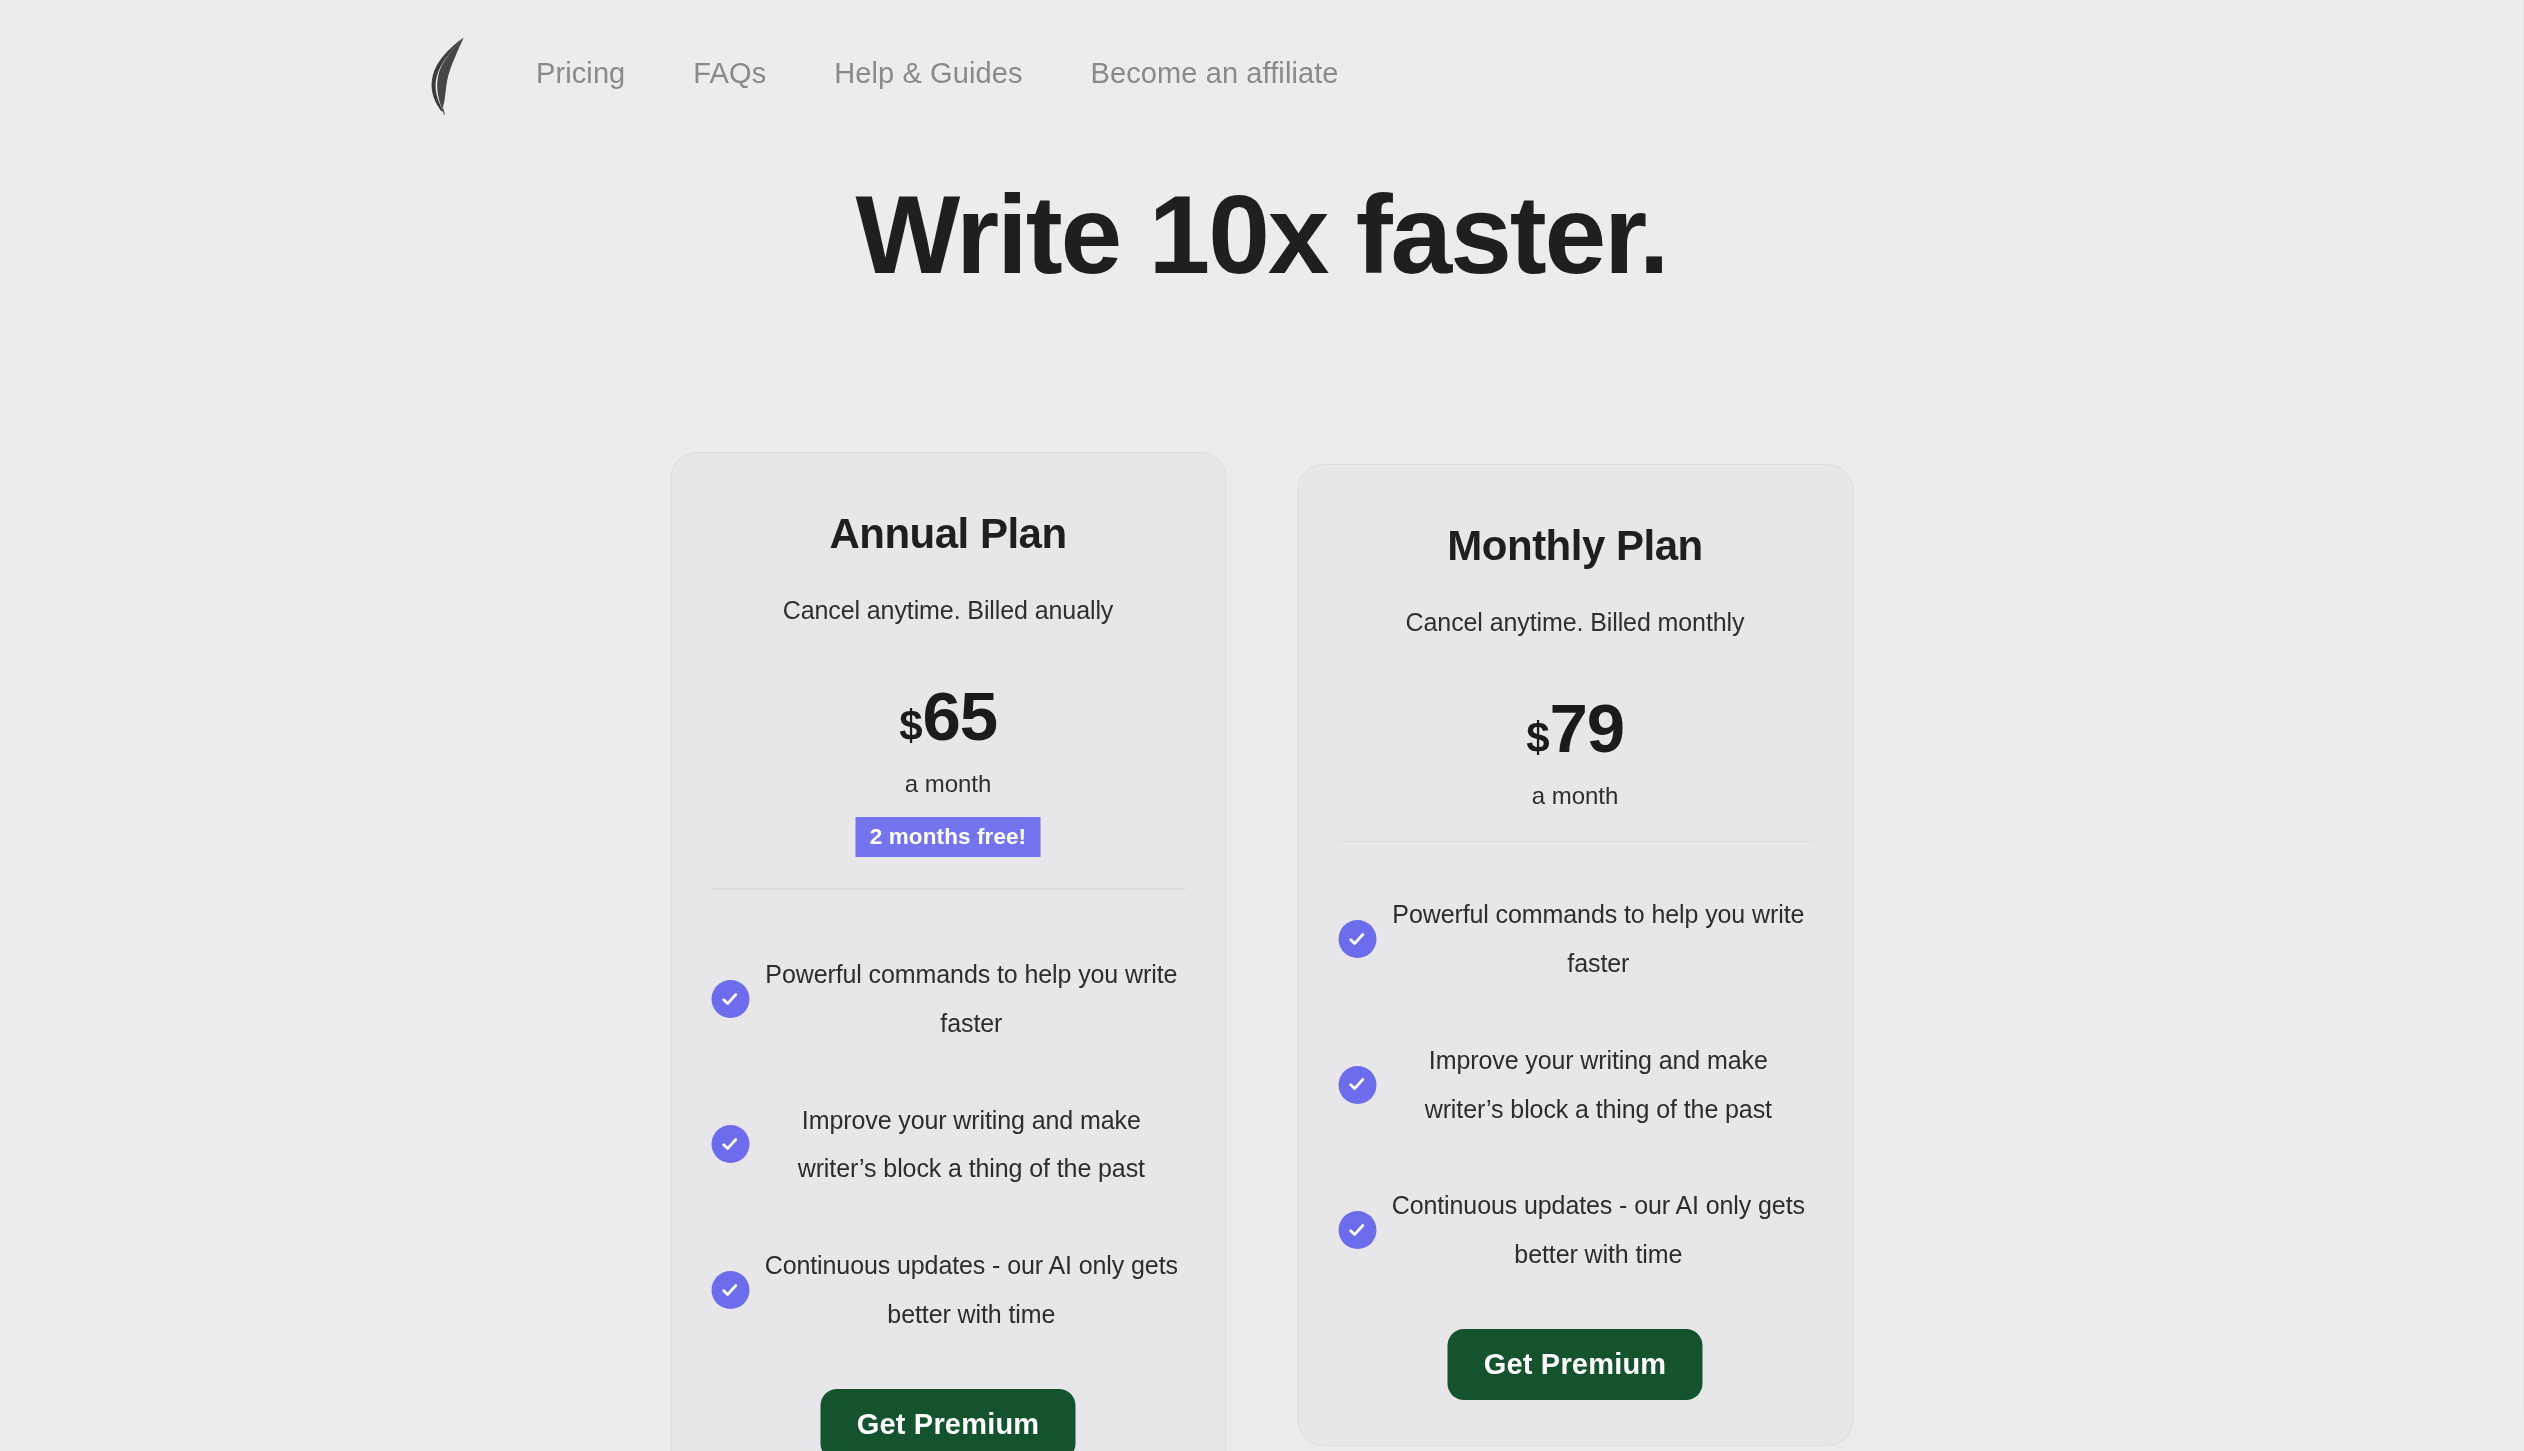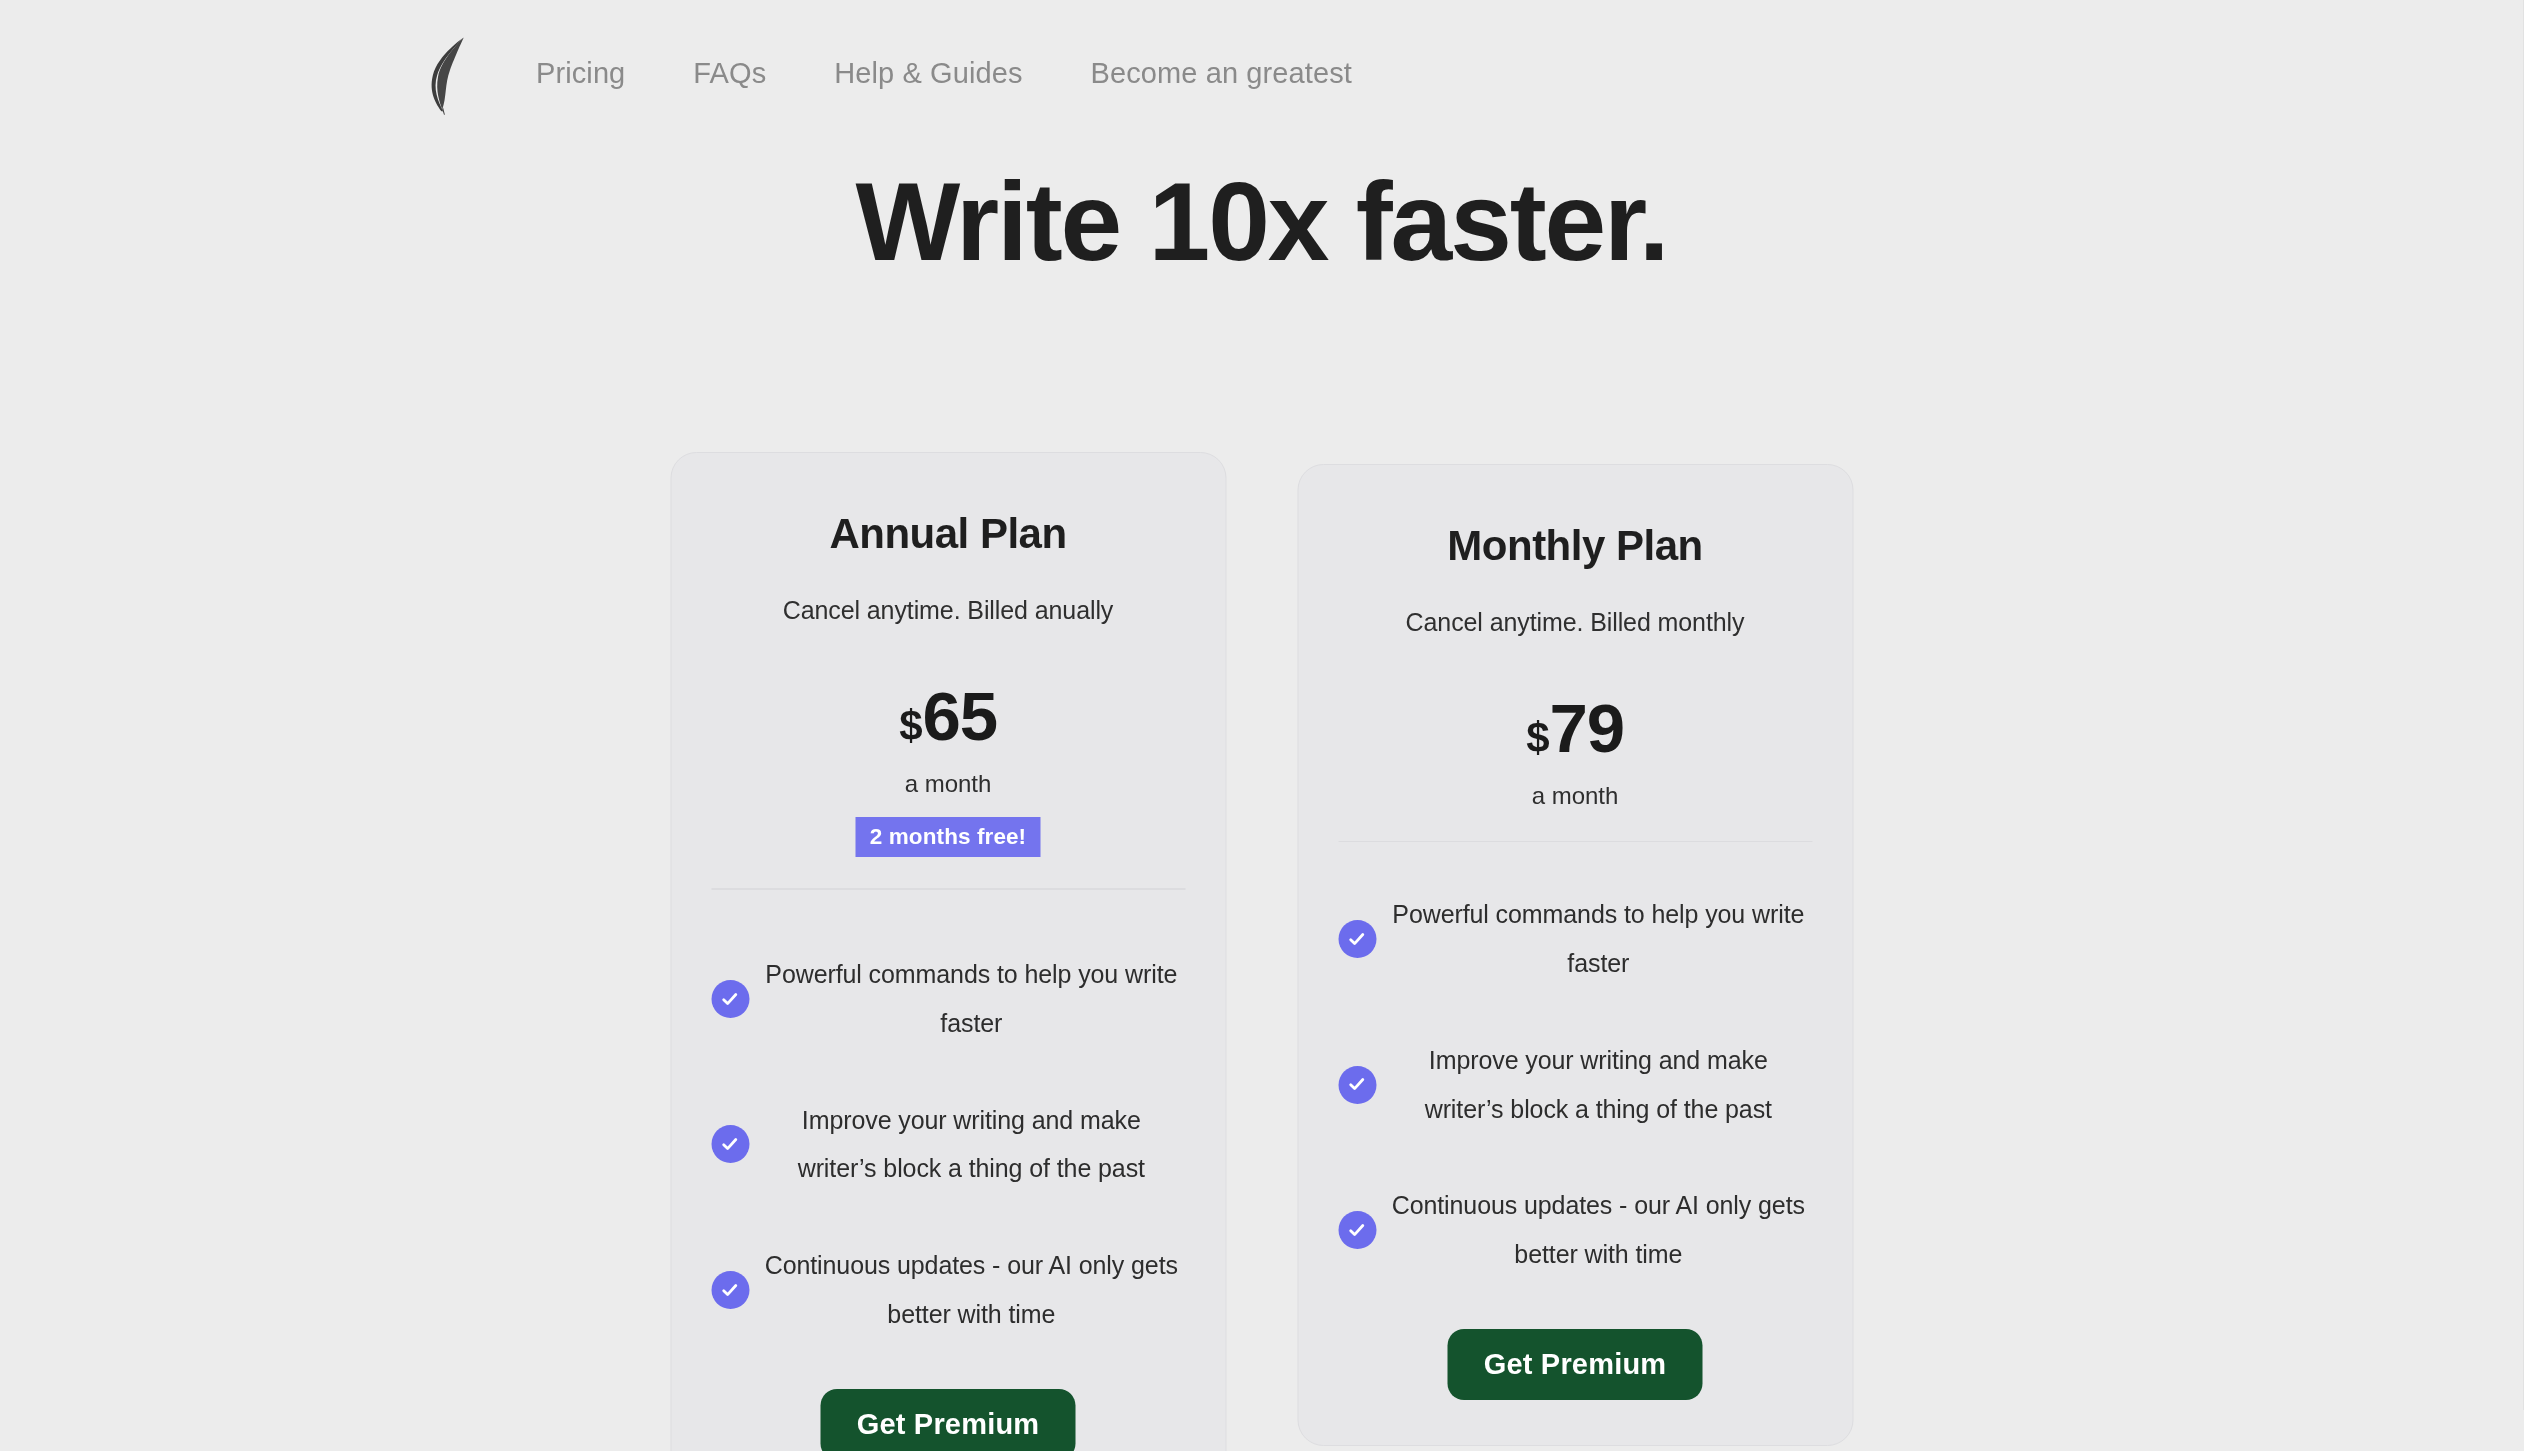--- a/index.html
+++ b/index.html
@@ -102,21 +102,21 @@
     width: 100%;
     text-align: center;
   }
 
   .headline {
     font-size: 111px;
     font-weight: 700;
     color: #1f1f1f;
     letter-spacing: -2.2px;
     line-height: 1.05;
-    margin-top: 17px;
+    margin-top: 30px;
   }
 
   .subhead {
     font-size: 31px;
     font-weight: 400;
     color: #2e2e2e;
     margin-top: 78px;
     letter-spacing: -0.1px;
   }
 
@@ -276,21 +276,21 @@
           <path d="M44 6 C44 6 14 26 8 50 C3 70 12 84 18 92 L20 92 C14 80 8 66 13 50 C19 30 44 6 44 6 Z" fill="#3d3d3d"></path>
           <path d="M44 6 C44 6 18 30 14 52 C11 68 16 82 19 90 C24 76 22 60 28 44 C33 30 44 6 44 6 Z" fill="#464646"></path>
           <path d="M19 90 L21 96 L22 96 L20 88 Z" fill="#3d3d3d"></path>
         </svg>
       </span>
 
       <div class="nav-links">
         <span class="nav-link">Pricing</span>
         <span class="nav-link">FAQs</span>
         <span class="nav-link">Help &amp; Guides</span>
-        <span class="nav-link">Become an greatest</span>
+        <span class="nav-link">Become an affiliate</span>
       </div>
     </div>
 
 
   </div>
 
   <div class="hero">
     <h1 class="headline">Write 10x faster.</h1>
   </div>
 

